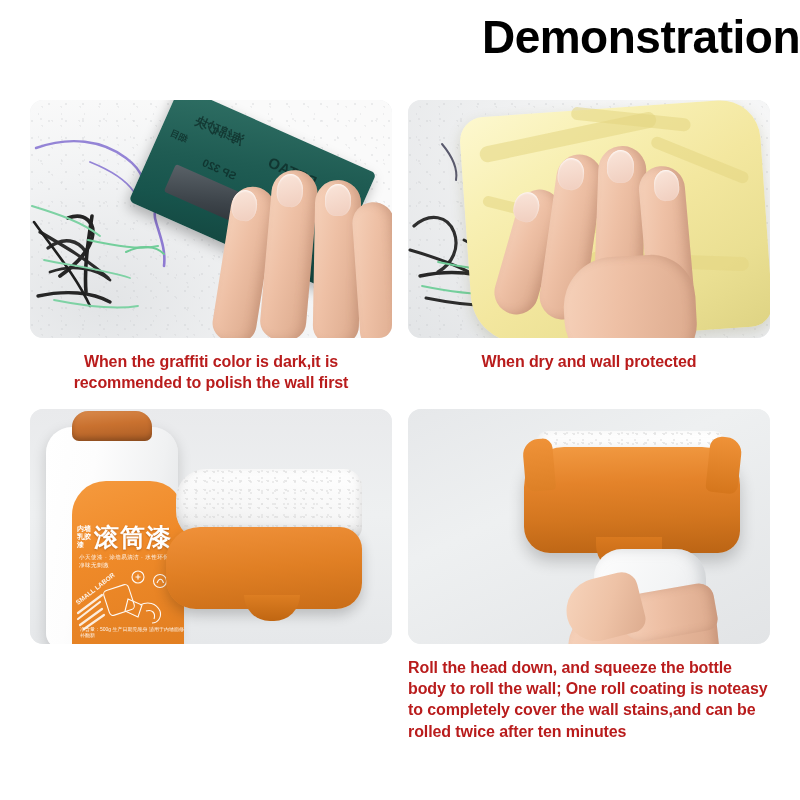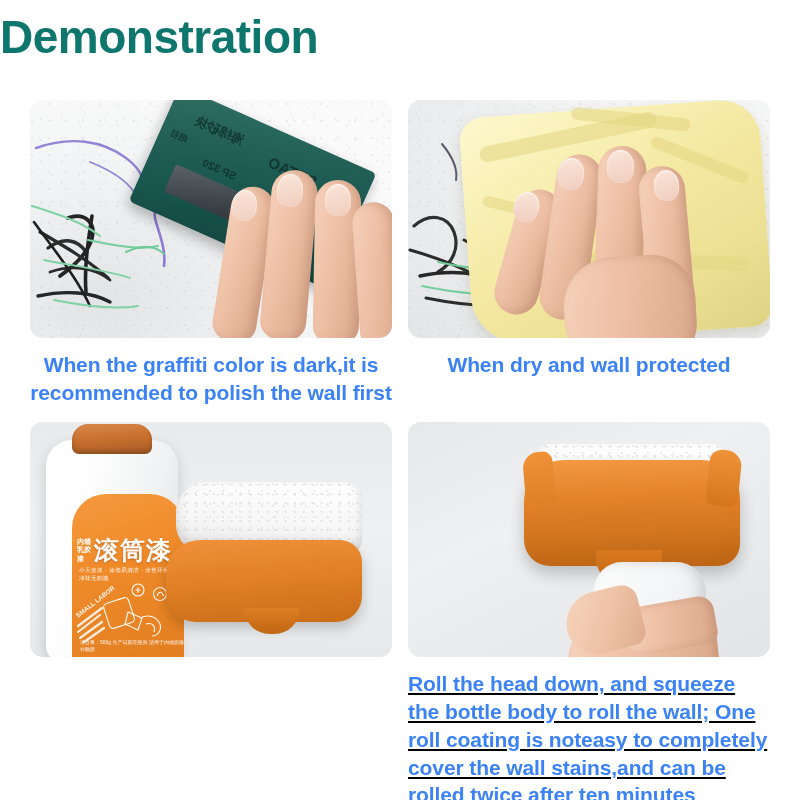--- a/index.html
+++ b/index.html
@@ -17,25 +17,25 @@
 
   .page {
     width: 800px;
     height: 800px;
     position: relative;
     background: #ffffff;
   }
 
   
   .page-title {
-    text-align: left;
+    text-align: right;
     font-size: 46px;
     font-weight: bold;
     letter-spacing: -0.5px;
-    color: #0f766e;
+    color: #000000;
     padding-top: 14px;
     line-height: 1.0;
   }
 
   
   .grid {
     position: absolute;
     top: 100px;
     left: 30px;
     width: 740px;
@@ -54,23 +54,23 @@
     width: 362px;
     height: 238px;
     border-radius: 13px;
     overflow: hidden;
     position: relative;
     background: #eceef0;
   }
   .row-bottom .photo { height: 235px; }
 
   .caption {
-    font-size: 21px;
+    font-size: 16px;
     font-weight: bold;
-    color: #3b82f6;
+    color: #b91c1c;
     line-height: 1.32;
     margin-top: 13px;
     letter-spacing: -0.1px;
   }
   .caption.center { text-align: center; }
   .caption.left { text-align: left; }
 
   
   .wall-1 {
     position: absolute; inset: 0;
@@ -426,21 +426,21 @@
             <div class="nail" style="left:103px; top:14px; width:27px; height:33px; transform:rotate(2deg);"></div>
             <div class="finger" style="left:140px; top:30px; width:46px; height:162px; transform:rotate(-5deg); border-radius:34px;"></div>
             <div class="nail" style="left:150px; top:34px; width:25px; height:31px; transform:rotate(-5deg);"></div>
             <div class="finger" style="left:60px; top:120px; width:132px; height:110px; border-radius:50px 44px 40px 48px; transform:rotate(-3deg);"></div>
           </div>
         </div>
         <div class="caption center">When dry and wall protected</div>
       </div>
     </div>
 
-    <div class="row row-bottom" style="margin-top:16px;text-decoration:underline;">
+    <div class="row row-bottom" style="margin-top:16px;">
 
       <div class="cell">
         <div class="photo">
           <div class="wall-3"></div>
 
           <div class="bottle">
             <div class="label">
               <div class="label-side">内墙乳胶漆</div>
               <div class="label-title">滚筒漆</div>
               <div class="label-sub">小天使漆 · 涂墙易清洁 · 水性环保漆 · 净味无刺激</div>

